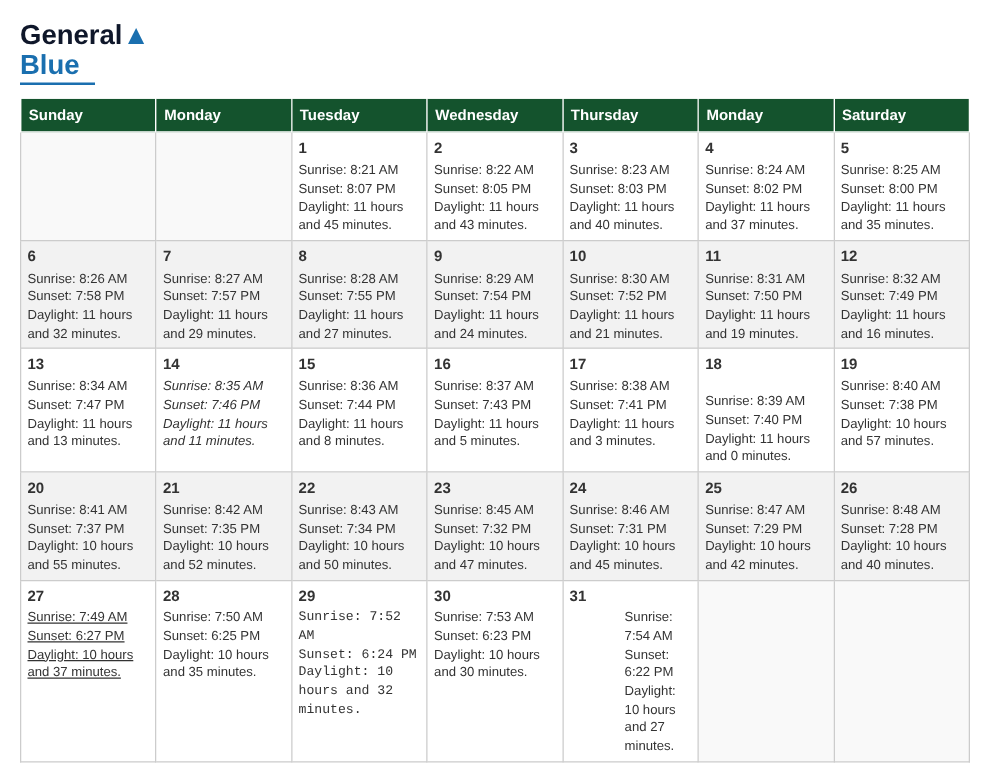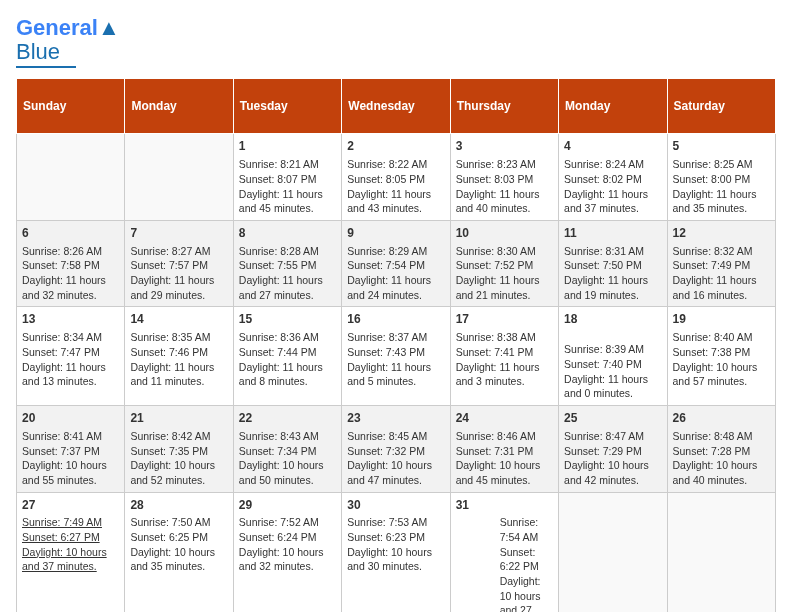--- a/index.html
+++ b/index.html
@@ -20,21 +20,21 @@
       display: flex;
       flex-direction: column;
       align-items: flex-start;
     }
     .logo-text {
       font-size: 22px;
       font-weight: bold;
       color: #333;
       line-height: 1.1;
     }
-    .logo-text span.general { color: #3b82f6; }
+    .logo-text span.general { color: #0f172a; }
     .logo-text span.blue { color: #1a6faf; }
     .logo-line {
       width: 60px;
       height: 2px;
       background: #1a6faf;
       margin-top: 2px;
     }
     .title-block {
       text-align: right;
     }
@@ -47,24 +47,24 @@
     .location-title {
       font-size: 15px;
       color: #555;
     }
     table {
       width: 100%;
       border-collapse: collapse;
       font-size: 11px;
     }
     thead tr th {
-      background: #c2410c;
+      background: #14532d;
       color: #fff;
       text-align: left;
-      padding: 20px 6px;
+      padding: 6px 6px;
       font-size: 12px;
       font-weight: bold;
       border: 1px solid #fff;
     }
     tbody tr td {
       border: 1px solid #ccc;
       vertical-align: top;
       padding: 4px 5px;
       width: 14.28%;
       min-height: 80px;
@@ -93,21 +93,21 @@
     }
   </style>
 </head>
 <body>
 
 <div class="header">
   <div class="logo">
     <div style="display:flex;align-items:center;">
       <span class="logo-text">
         <span class="general">General</span><span class="blue">▲</span><br>
-        <span style="color:#1a6faf;font-size:22px;font-weight:normal;">Blue</span>
+        <span style="color:#1a6faf;font-size:22px;font-weight:bold;">Blue</span>
       </span>
     </div>
     <div class="logo-line"></div>
   </div>
   <div class="title-block">
     <div class="month-title"></div>
     <div class="location-title"></div>
   </div>
 </div>
 
@@ -204,21 +204,21 @@
       </tr>
       <tr>
         <td>
           <span class="day-num">13</span>
           <div class="cell-content" style="white-space: pre-line;">Sunrise: 8:34 AM
 Sunset: 7:47 PM
 Daylight: 11 hours and 13 minutes.</div>
         </td>
         <td>
           <span class="day-num">14</span>
-          <div class="cell-content" style="white-space: pre-line;">Sunrise: 8:35 AM
+          <div class="cell-content" style="white-space: pre-line; font-style: italic;">Sunrise: 8:35 AM
 Sunset: 7:46 PM
 Daylight: 11 hours and 11 minutes.</div>
         </td>
         <td>
           <span class="day-num">15</span>
           <div class="cell-content" style="white-space: pre-line;">Sunrise: 8:36 AM
 Sunset: 7:44 PM
 Daylight: 11 hours and 8 minutes.</div>
         </td>
         <td>
@@ -298,21 +298,21 @@
 Daylight: 10 hours and 37 minutes.</div>
         </td>
         <td>
           <span class="day-num">28</span>
           <div class="cell-content" style="white-space: pre-line;">Sunrise: 7:50 AM
 Sunset: 6:25 PM
 Daylight: 10 hours and 35 minutes.</div>
         </td>
         <td>
           <span class="day-num">29</span>
-          <div class="cell-content" style="white-space: pre-line;">Sunrise: 7:52 AM
+          <div class="cell-content" style="white-space: pre-line; font-family: Liberation Mono, monospace;">Sunrise: 7:52 AM
 Sunset: 6:24 PM
 Daylight: 10 hours and 32 minutes.</div>
         </td>
         <td>
           <span class="day-num">30</span>
           <div class="cell-content" style="white-space: pre-line;">Sunrise: 7:53 AM
 Sunset: 6:23 PM
 Daylight: 10 hours and 30 minutes.</div>
         </td>
         <td>

